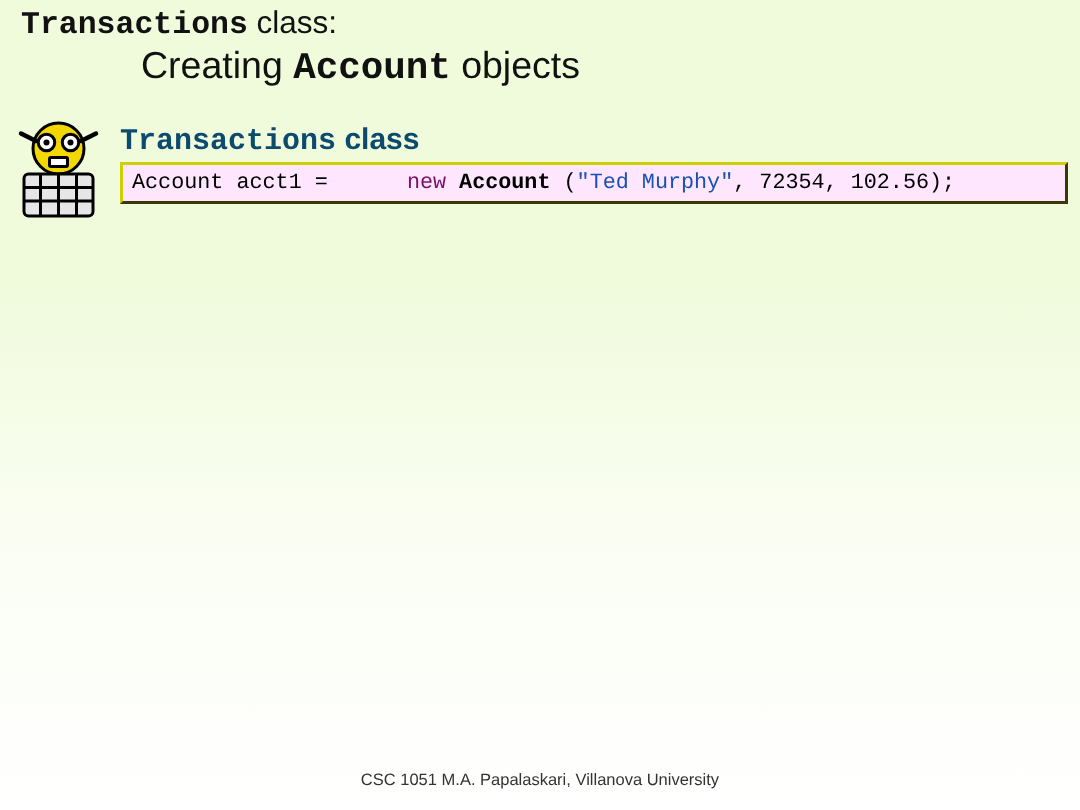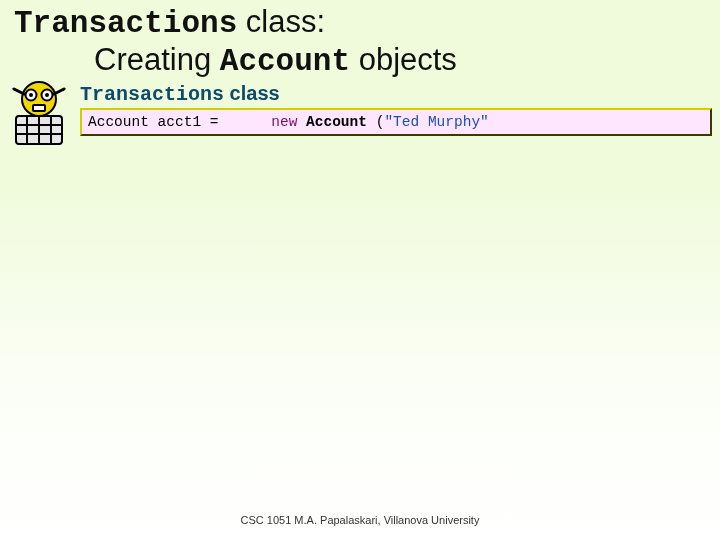--- a/index.html
+++ b/index.html
@@ -7,25 +7,25 @@
   body {
     background: linear-gradient(to bottom, #f0fbdc 0%, #f0fbdc 35%, #fbfef5 70%, #ffffff 100%);
     font-family: Arial, sans-serif;
     position: relative;
   }
   .title-block {
     padding: 4px 10px 0 14px;
     color: #111;
   }
   .title-line1 {
-    font-size: 31px;
+    font-size: 21px;
     line-height: 1.15;
   }
   .title-line2 {
-    font-size: 31px;
+    font-size: 25px;
     line-height: 1.15;
     padding-left: 80px;
   }
   .mono {
     font-family: "Courier New", monospace;
     font-weight: bold;
   }
   .sans {
     font-family: Arial, sans-serif;
     font-weight: normal;
@@ -103,16 +103,16 @@
   <line x1="47" y1="38" x2="47" y2="66" stroke="#000" stroke-width="2"></line>
   <line x1="10" y1="11" x2="20" y2="16" stroke="#000" stroke-width="3" stroke-linecap="round"></line>
   <line x1="60" y1="11" x2="50" y2="16" stroke="#000" stroke-width="3" stroke-linecap="round"></line>
 </svg>
 
 <div class="section-header">
   <span class="mono" style="font-size:20px">Transactions</span><span class="sans" style="font-weight:bold"> class</span>
 </div>
 
 <div class="code-panel">
-  <span>Account</span><span> acct1 = </span><span class="kw-new">new</span><span> </span><span class="bold">Account</span><span> (</span><span class="str">"Ted Murphy"</span>
+  <span>Account</span><span> acct1 = </span><span class="kw-new">new</span><span> </span><span class="bold">Account</span><span> (</span><span class="str">"Ted Murphy"</span><span>, 72354, 102.56);</span>
 </div>
 
 <div class="footer">CSC 1051 M.A. Papalaskari, Villanova University</div>
 
 </body></html>

